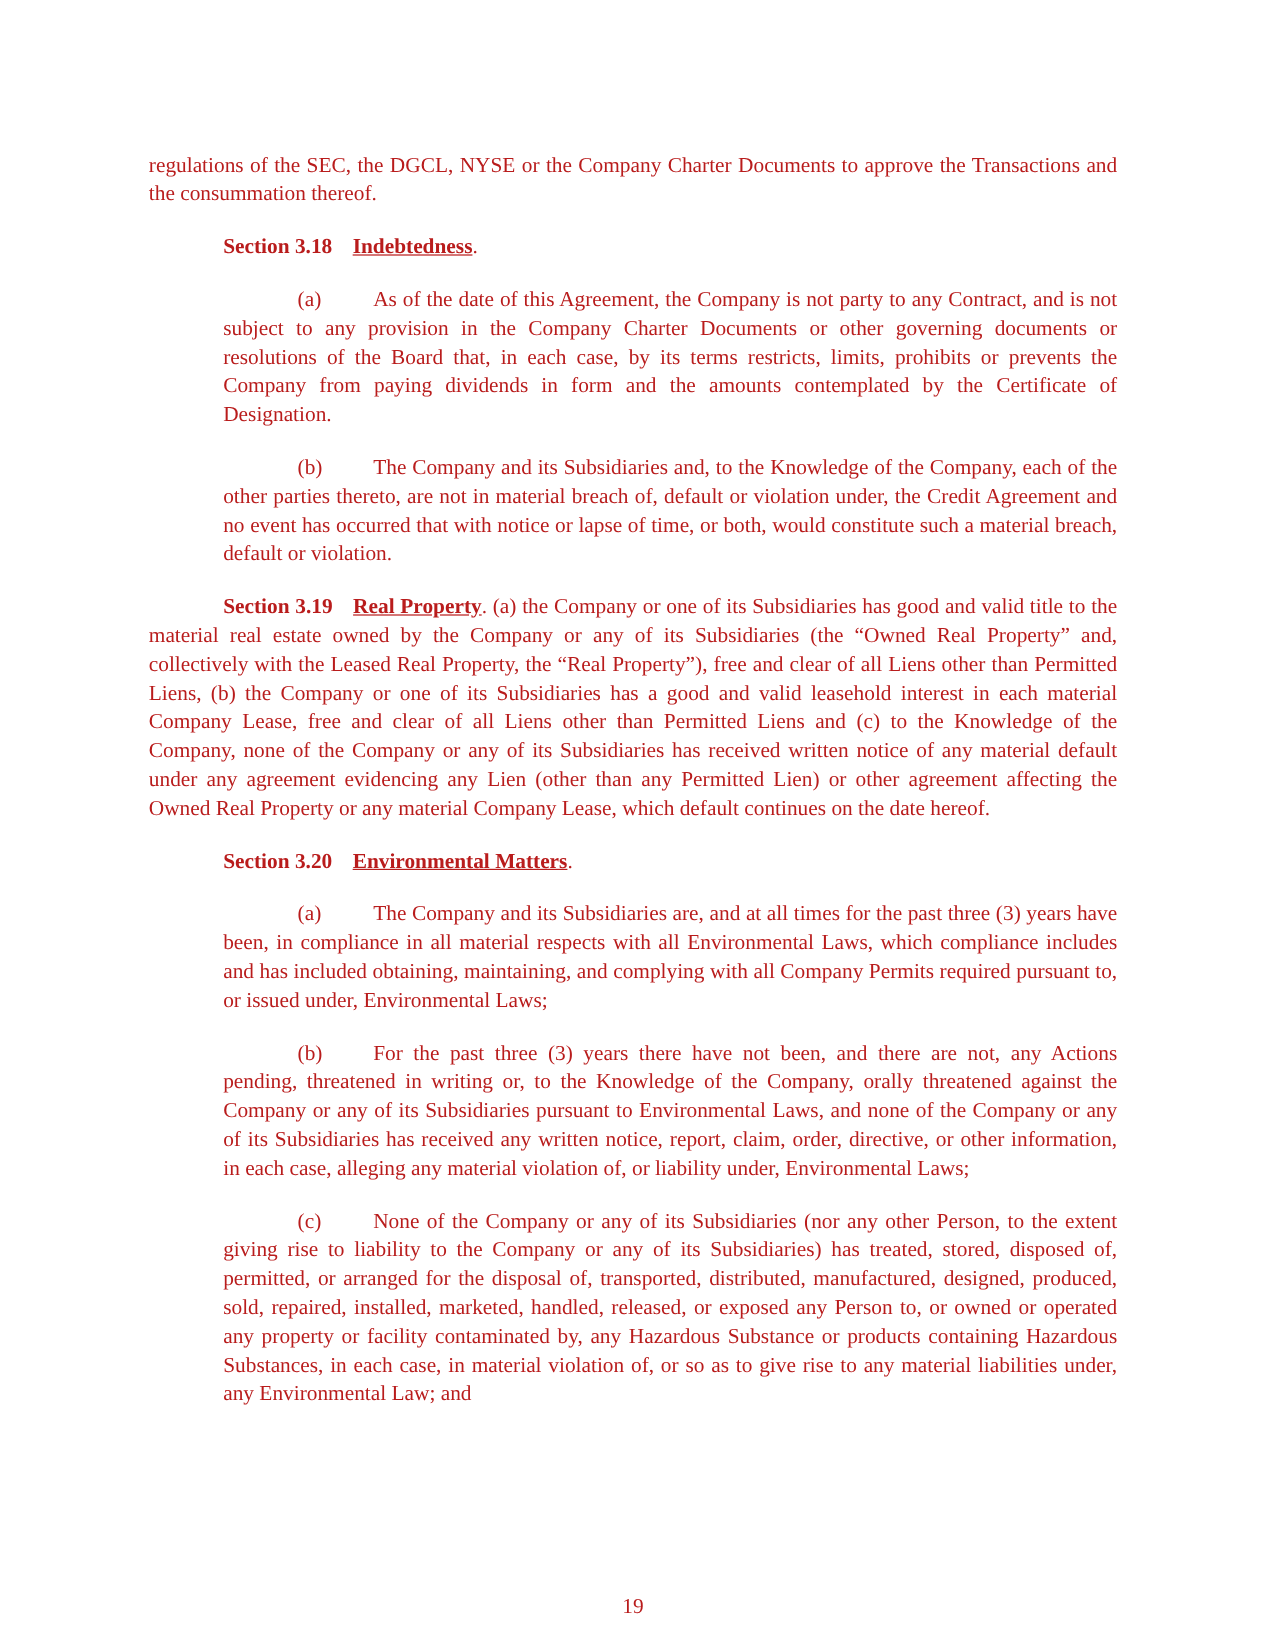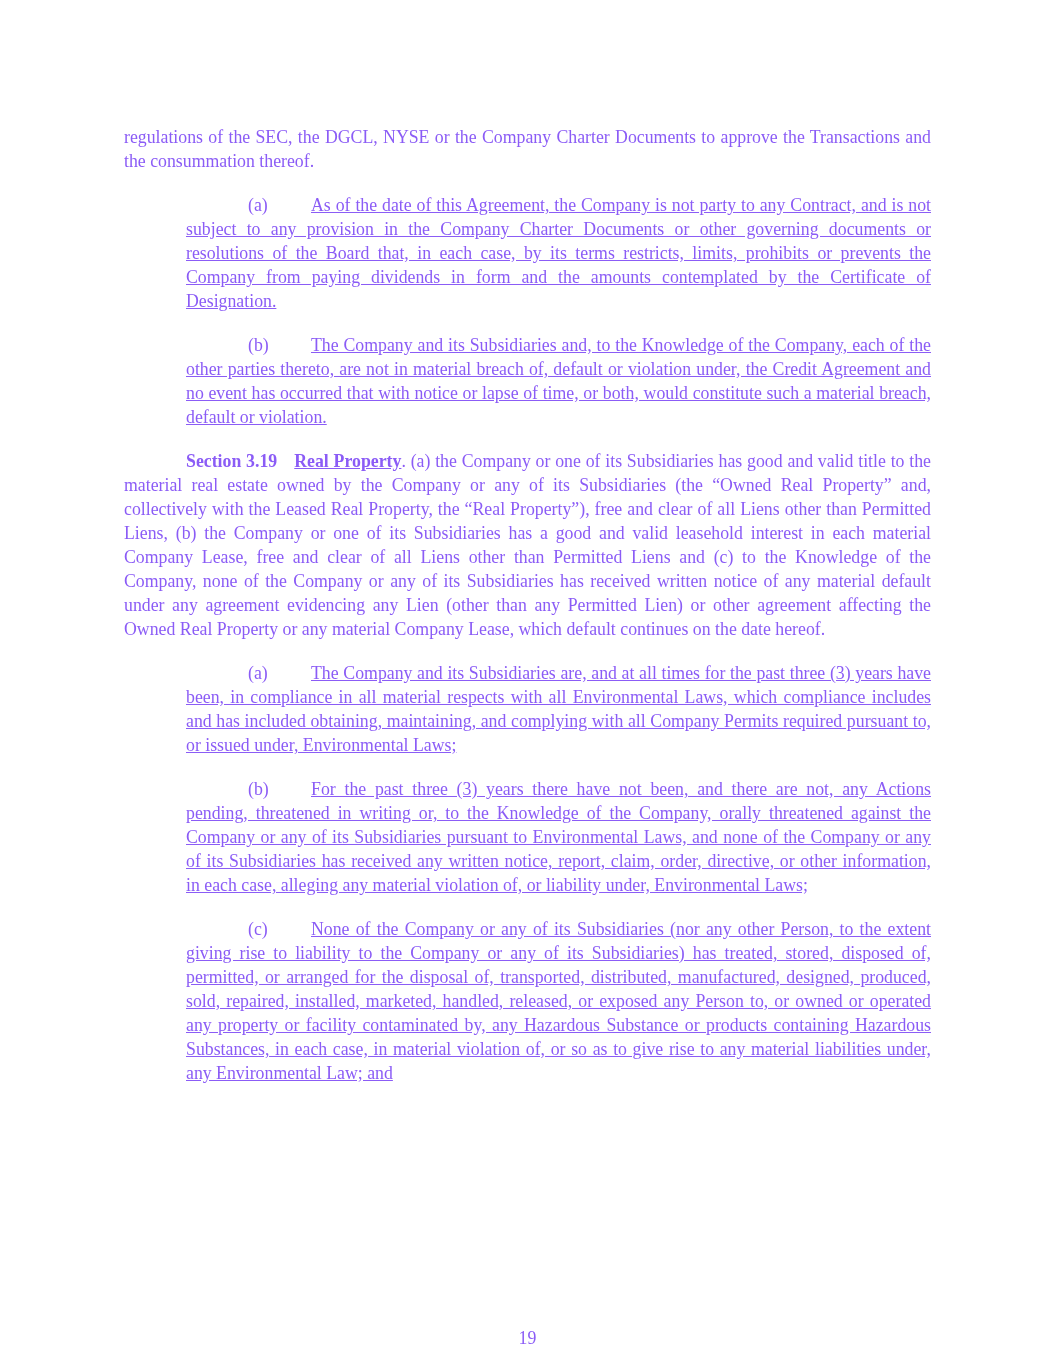--- a/index.html
+++ b/index.html
@@ -8,21 +8,21 @@
     padding: 0;
     background: #ffffff;
   }
   .page {
     position: relative;
     width: 1055px;
     height: 1365px;
     box-sizing: border-box;
     padding: 125px 124px 0 124px;
     background: #ffffff;
-    color: #8b5cf6;
+    color: #b91c1c;
     font-family: "Liberation Serif", "DejaVu Serif", serif;
     font-size: 17.8px;
     line-height: 24px;
     overflow: hidden;
   }
   .para {
     margin: 0 0 20px 0;
     text-align: justify;
   }
   .heading {
@@ -33,21 +33,20 @@
     font-weight: bold;
     margin-right: 17px;
   }
   .section-title {
     font-weight: bold;
     text-decoration: underline;
   }
   .sub {
     margin-left: 62px;
     text-indent: 62px;
-    text-decoration: underline;
   }
   .marker {
     display: inline-block;
     width: 63px;
     text-indent: 0;
   }
   .section-para {
     text-indent: 62px;
   }
   .defined-term {
@@ -60,27 +59,29 @@
     text-align: center;
   }
 </style>
 </head>
 <body>
 
 <div class="page">
 
   <p class="para">regulations of the SEC, the DGCL, NYSE or the Company Charter Documents to approve the Transactions and the consummation thereof.</p>
 
+  <p class="para heading"><span class="section-label">Section 3.18</span><span class="section-title">Indebtedness</span><span>.</span></p>
 
   <p class="para sub"><span class="marker">(a)</span><span>As of the date of this Agreement, the Company is not party to any Contract, and is not subject to any provision in the Company Charter Documents or other governing documents or resolutions of the Board that, in each case, by its terms restricts, limits, prohibits or prevents the Company from paying dividends in form and the amounts contemplated by the Certificate of Designation.</span></p>
 
   <p class="para sub"><span class="marker">(b)</span><span>The Company and its Subsidiaries and, to the Knowledge of the Company, each of the other parties thereto, are not in material breach of, default or violation under, the Credit Agreement and no event has occurred that with notice or lapse of time, or both, would constitute such a material breach, default or violation.</span></p>
 
   <p class="para section-para"><span class="section-label">Section 3.19</span><span class="section-title">Real Property</span><span>. (a) the Company or one of its Subsidiaries has good and valid title to the material real estate owned by the Company or any of its Subsidiaries (the “</span><span class="defined-term">Owned Real Property</span><span>” and, collectively with the Leased Real Property, the “</span><span class="defined-term">Real Property</span><span>”), free and clear of all Liens other than Permitted Liens, (b) the Company or one of its Subsidiaries has a good and valid leasehold interest in each material Company Lease, free and clear of all Liens other than Permitted Liens and (c) to the Knowledge of the Company, none of the Company or any of its Subsidiaries has received written notice of any material default under any agreement evidencing any Lien (other than any Permitted Lien) or other agreement affecting the Owned Real Property or any material Company Lease, which default continues on the date hereof.</span></p>
 
+  <p class="para heading"><span class="section-label">Section 3.20</span><span class="section-title">Environmental Matters</span><span>.</span></p>
 
   <p class="para sub"><span class="marker">(a)</span><span>The Company and its Subsidiaries are, and at all times for the past three (3) years have been, in compliance in all material respects with all Environmental Laws, which compliance includes and has included obtaining, maintaining, and complying with all Company Permits required pursuant to, or issued under, Environmental Laws;</span></p>
 
   <p class="para sub"><span class="marker">(b)</span><span>For the past three (3) years there have not been, and there are not, any Actions pending, threatened in writing or, to the Knowledge of the Company, orally threatened against the Company or any of its Subsidiaries pursuant to Environmental Laws, and none of the Company or any of its Subsidiaries has received any written notice, report, claim, order, directive, or other information, in each case, alleging any material violation of, or liability under, Environmental Laws;</span></p>
 
   <p class="para sub"><span class="marker">(c)</span><span>None of the Company or any of its Subsidiaries (nor any other Person, to the extent giving rise to liability to the Company or any of its Subsidiaries) has treated, stored, disposed of, permitted, or arranged for the disposal of, transported, distributed, manufactured, designed, produced, sold, repaired, installed, marketed, handled, released, or exposed any Person to, or owned or operated any property or facility contaminated by, any Hazardous Substance or products containing Hazardous Substances, in each case, in material violation of, or so as to give rise to any material liabilities under, any Environmental Law; and</span></p>
 
   <div class="page-number">19</div>
 
 </div>

